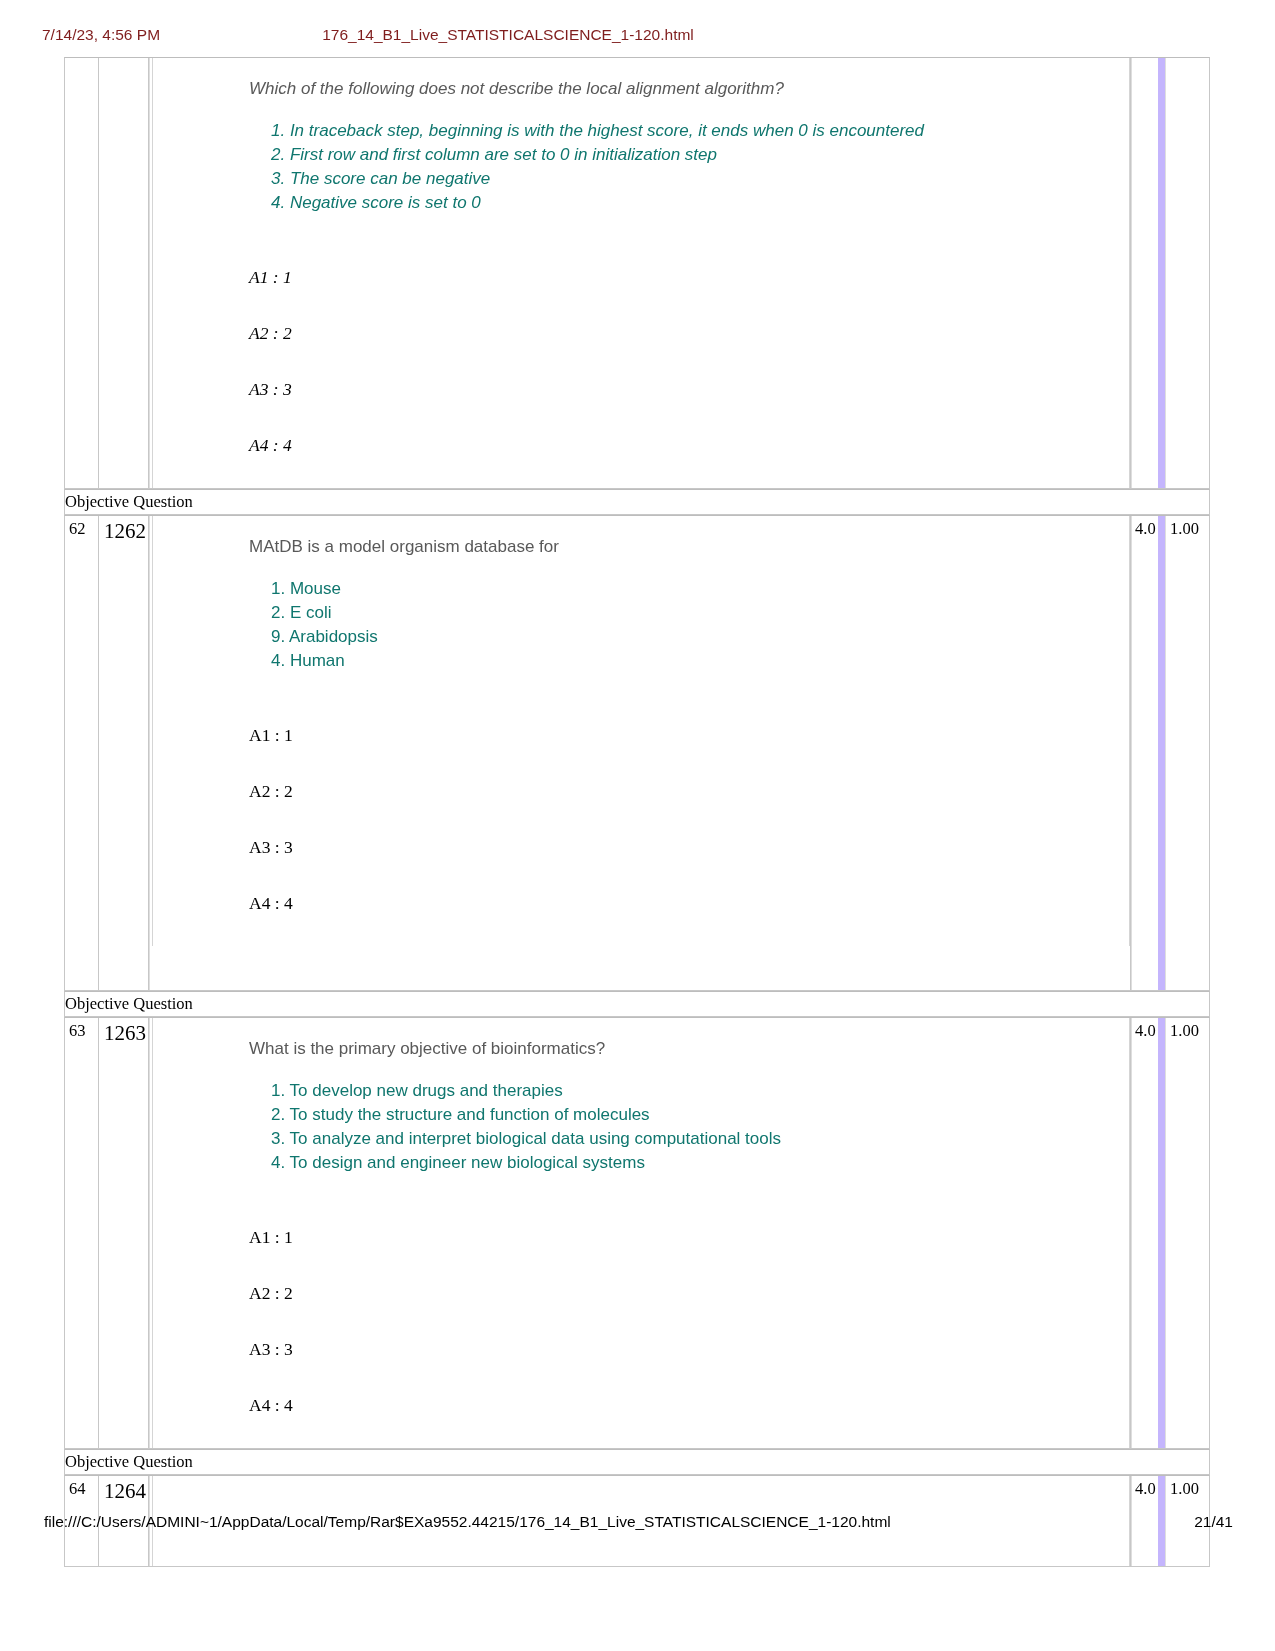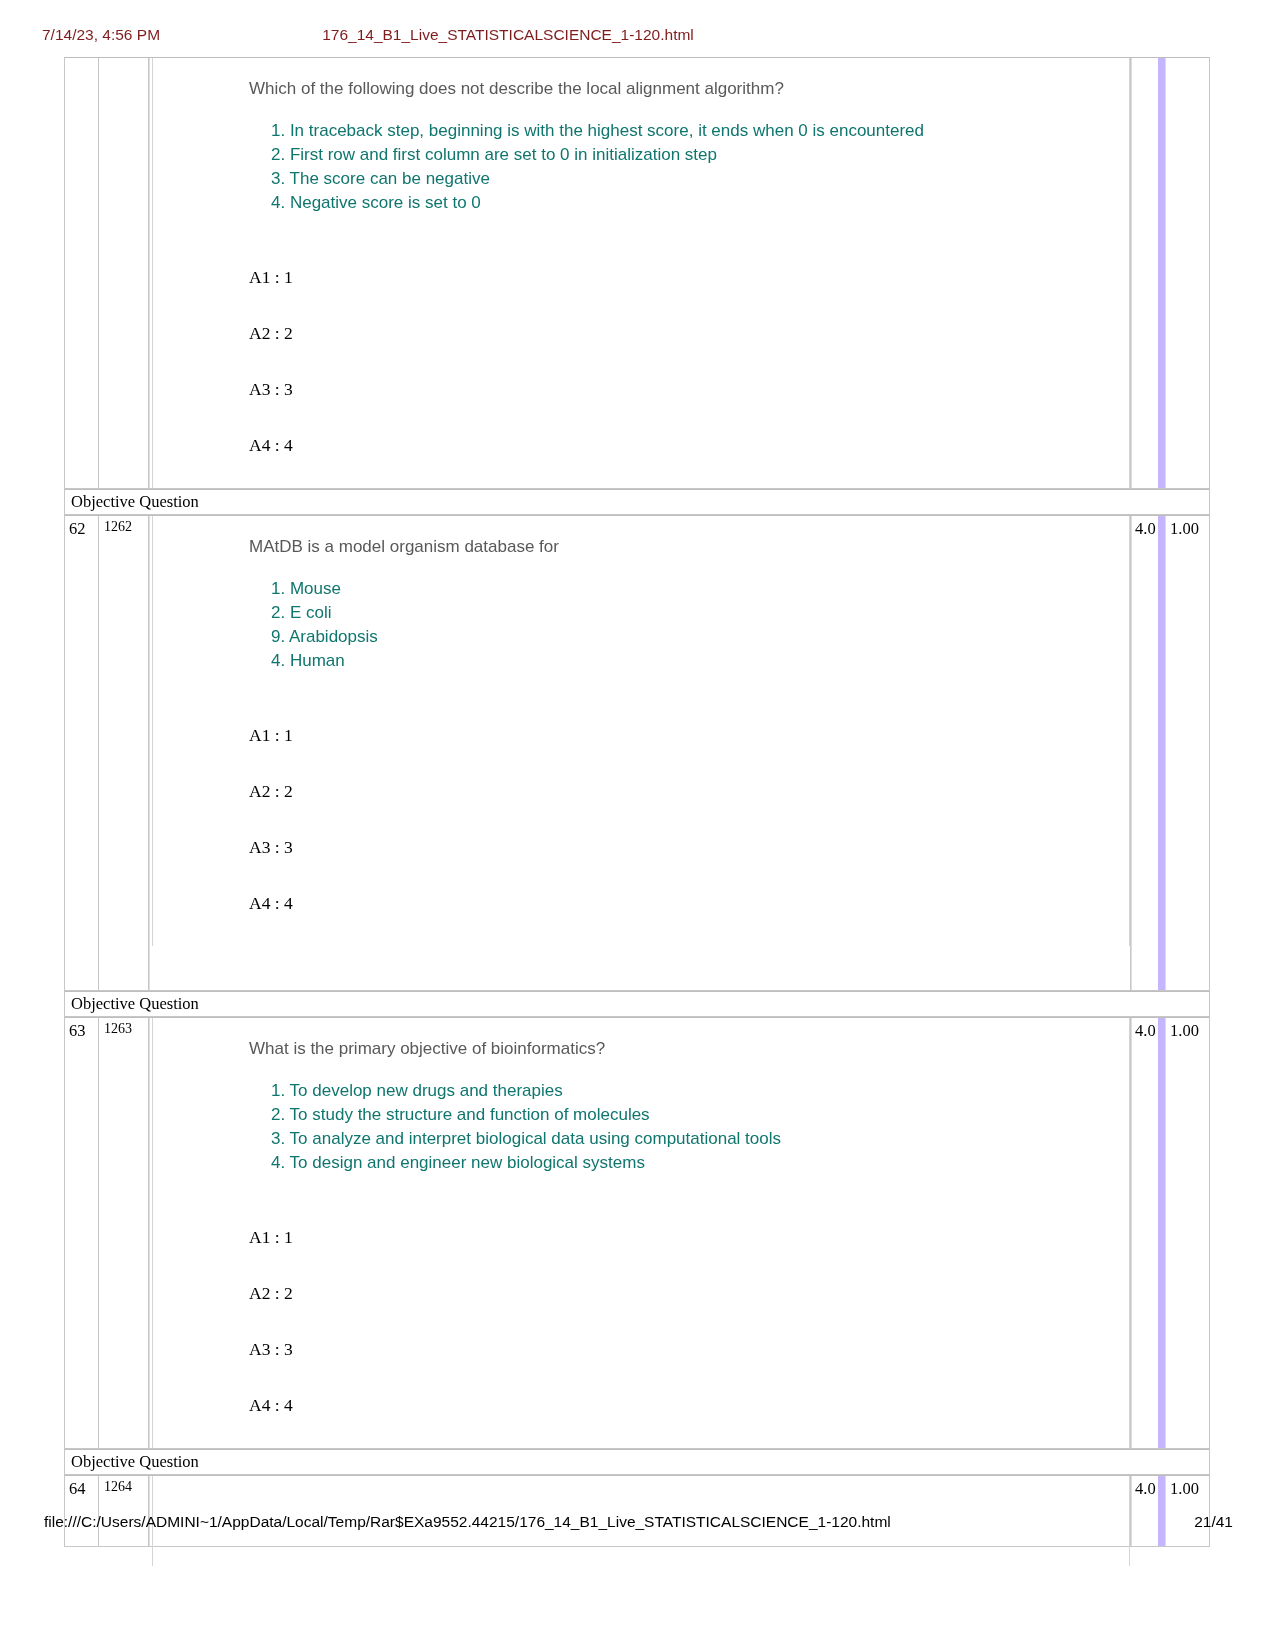--- a/index.html
+++ b/index.html
@@ -88,21 +88,21 @@
     border-right: 1px solid #c7c7c7;
     box-sizing: border-box;
     font-size: 16.5px;
     padding: 3px 0 0 4px;
     font-family: "Liberation Serif", serif;
   }
   .col-id {
     width: 50px;
     border-right: 1px solid #c7c7c7;
     box-sizing: border-box;
-    font-size: 14px;
+    font-size: 21px;
     padding: 3px 0 16px 5px;
     font-family: "Liberation Serif", serif;
   }
   .col-body {
     flex: 1 1 auto;
     border-right: 1px solid #c7c7c7;
     border-left: 1px solid #dedede;
     box-sizing: border-box;
     padding: 0 0 0 0;
   }
@@ -169,36 +169,35 @@
 
   
   .objrow {
     border: 1px solid #c7c7c7;
     border-top: 1px solid #bdbdbd;
     box-sizing: border-box;
     height: 26px;
     line-height: 24px;
     font-family: "Liberation Serif", serif;
     font-size: 16.5px;
-    padding-left: 6px;
     background: #fff;
     color: #000;
   }
 </style>
 </head>
 <body>
 
 <div class="print-header">
   <span class="ph-date">7/14/23, 4:56 PM</span>
   <span class="ph-title">176_14_B1_Live_STATISTICALSCIENCE_1-120.html</span>
 </div>
 
 <div class="doc">
 
-  <div class="block" style="height:432px;">
+  <div class="block" style="height:432px;font-style:italic;">
     <div class="col-num"></div>
     <div class="col-id"></div>
     <div class="col-body">
       <div class="qpanel" style="min-height:430px;">
         <div class="qpanel-inner">
           <div class="qstem">Which of the following does not describe the local alignment algorithm?</div>
           <ul class="qoptions">
             <li>1. In traceback step, beginning is with the highest score, it ends when 0 is encountered</li>
             <li>2. First row and first column are set to 0 in initialization step</li>
             <li>3. The score can be negative</li>
@@ -268,21 +267,21 @@
           </div>
         </div>
       </div>
     </div>
     <div class="col-mark">4.0</div>
     <div class="col-neg">1.00</div>
   </div>
 
   <div class="objrow">Objective Question</div>
 
-  <div class="block" style="height:72px;">
+  <div class="block" style="height:92px;">
     <div class="col-num">64</div>
     <div class="col-id">1264</div>
     <div class="col-body">
       <div class="qpanel" style="min-height:90px;">
         <div class="qpanel-inner">
           <div class="qstem"></div>
         </div>
       </div>
     </div>
     <div class="col-mark">4.0</div>

